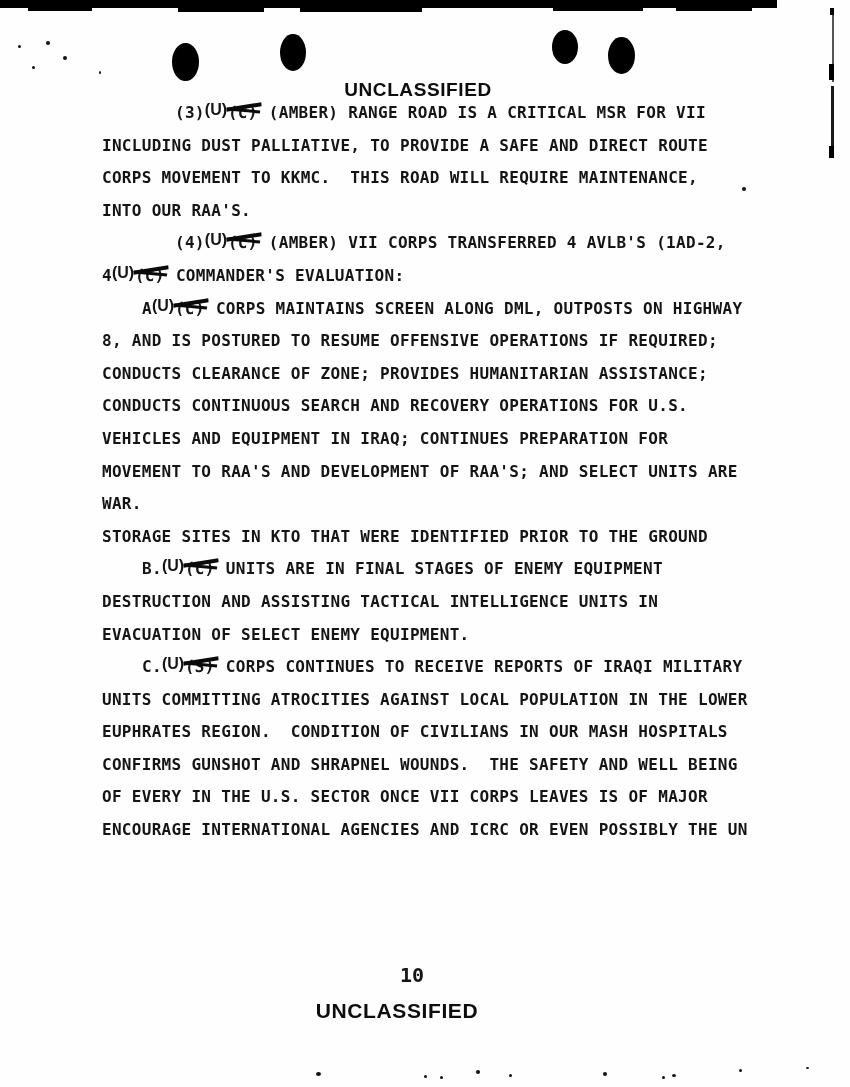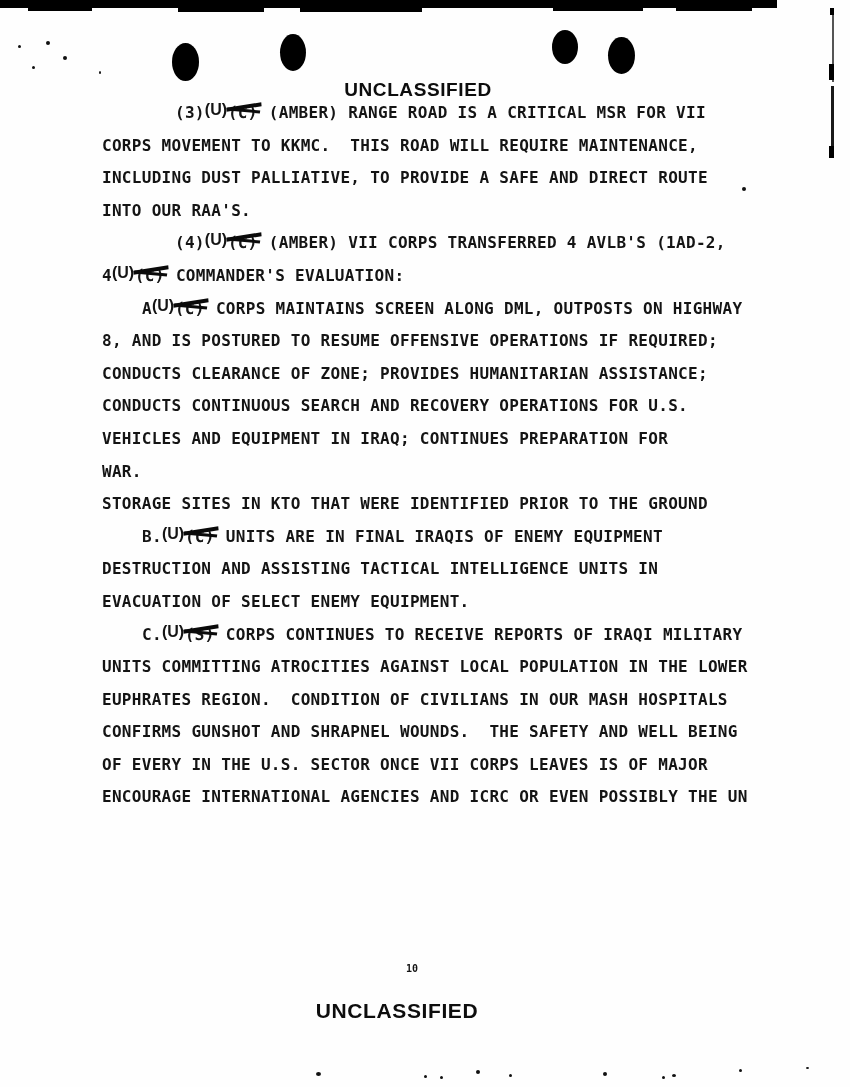--- a/index.html
+++ b/index.html
@@ -22,21 +22,21 @@
     font-family:"Liberation Sans", sans-serif; font-weight:700;
     font-size:19px; letter-spacing:0.6px; color:#0d0d0d;
   }
   .classification-footer {
     position:absolute; top:999px; left:0; width:794px; text-align:center;
     font-family:"Liberation Sans", sans-serif; font-weight:700;
     font-size:21px; letter-spacing:0.6px; color:#0d0d0d;
   }
   .page-number {
     position:absolute; top:963px; left:0; width:824px; text-align:center;
-    font-size:10px; font-weight:700;
+    font-size:20px; font-weight:700;
   }
 
   
   .doc-body {
     position:absolute; left:102px; top:97px; width:700px;
     font-size:16px; font-weight:700; line-height:32.6px; letter-spacing:0.3px;
   }
   .line { white-space:pre; height:32.6px; }
 
   .handwritten-u {
@@ -94,41 +94,42 @@
   <div class="speck" style="left:662px;top:1076px;width:3px;height:3px;"></div>
   <div class="speck" style="left:672px;top:1074px;width:4px;height:3px;"></div>
   <div class="speck" style="left:739px;top:1069px;width:3px;height:3px;"></div>
   <div class="speck" style="left:806px;top:1067px;width:3px;height:2px;"></div>
 
   <div class="classification-header">UNCLASSIFIED</div>
 
   <div class="doc-body">
       <div>
         <div class="line" style="padding-left: 73px;"><span class="typed-prefix">(3)</span><span class="handwritten-u">(U)</span><span class="struck-mark">(C)</span><span class="line-rest"> (AMBER) RANGE ROAD IS A CRITICAL MSR FOR VII</span></div>
+        <div class="line">INCLUDING DUST PALLIATIVE, TO PROVIDE A SAFE AND DIRECT ROUTE</div>
         <div class="line">CORPS MOVEMENT TO KKMC.  THIS ROAD WILL REQUIRE MAINTENANCE,</div>
-        <div class="line">INCLUDING DUST PALLIATIVE, TO PROVIDE A SAFE AND DIRECT ROUTE</div>
         <div class="line">INTO OUR RAA'S.</div>
       </div>
       <div>
         <div class="line" style="padding-left: 73px;"><span class="typed-prefix">(4)</span><span class="handwritten-u">(U)</span><span class="struck-mark">(C)</span><span class="line-rest"> (AMBER) VII CORPS TRANSFERRED 4 AVLB'S (1AD-2,</span></div>
       </div>
       <div>
         <div class="line" style="padding-left: 0px;"><span class="typed-prefix">4</span><span class="handwritten-u">(U)</span><span class="struck-mark">(C)</span><span class="line-rest"> COMMANDER'S EVALUATION:</span></div>
       </div>
       <div>
         <div class="line" style="padding-left: 40px;"><span class="typed-prefix">A</span><span class="handwritten-u">(U)</span><span class="struck-mark">(C)</span><span class="line-rest"> CORPS MAINTAINS SCREEN ALONG DML, OUTPOSTS ON HIGHWAY</span></div>
         <div class="line">8, AND IS POSTURED TO RESUME OFFENSIVE OPERATIONS IF REQUIRED;</div>
         <div class="line">CONDUCTS CLEARANCE OF ZONE; PROVIDES HUMANITARIAN ASSISTANCE;</div>
         <div class="line">CONDUCTS CONTINUOUS SEARCH AND RECOVERY OPERATIONS FOR U.S.</div>
         <div class="line">VEHICLES AND EQUIPMENT IN IRAQ; CONTINUES PREPARATION FOR</div>
+        <div class="line">MOVEMENT TO RAA'S AND DEVELOPMENT OF RAA'S; AND SELECT UNITS ARE</div>
         <div class="line">WAR.</div>
         <div class="line">STORAGE SITES IN KTO THAT WERE IDENTIFIED PRIOR TO THE GROUND</div>
       </div>
       <div>
-        <div class="line" style="padding-left: 40px;"><span class="typed-prefix">B.</span><span class="handwritten-u">(U)</span><span class="struck-mark">(C)</span><span class="line-rest"> UNITS ARE IN FINAL IRAQIS OF ENEMY EQUIPMENT</span></div>
+        <div class="line" style="padding-left: 40px;"><span class="typed-prefix">B.</span><span class="handwritten-u">(U)</span><span class="struck-mark">(C)</span><span class="line-rest"> UNITS ARE IN FINAL STAGES OF ENEMY EQUIPMENT</span></div>
         <div class="line">DESTRUCTION AND ASSISTING TACTICAL INTELLIGENCE UNITS IN</div>
         <div class="line">EVACUATION OF SELECT ENEMY EQUIPMENT.</div>
       </div>
       <div>
         <div class="line" style="padding-left: 40px;"><span class="typed-prefix">C.</span><span class="handwritten-u">(U)</span><span class="struck-mark">(S)</span><span class="line-rest"> CORPS CONTINUES TO RECEIVE REPORTS OF IRAQI MILITARY</span></div>
         <div class="line">UNITS COMMITTING ATROCITIES AGAINST LOCAL POPULATION IN THE LOWER</div>
         <div class="line">EUPHRATES REGION.  CONDITION OF CIVILIANS IN OUR MASH HOSPITALS</div>
         <div class="line">CONFIRMS GUNSHOT AND SHRAPNEL WOUNDS.  THE SAFETY AND WELL BEING</div>
         <div class="line">OF EVERY IN THE U.S. SECTOR ONCE VII CORPS LEAVES IS OF MAJOR</div>
         <div class="line">ENCOURAGE INTERNATIONAL AGENCIES AND ICRC OR EVEN POSSIBLY THE UN</div>

